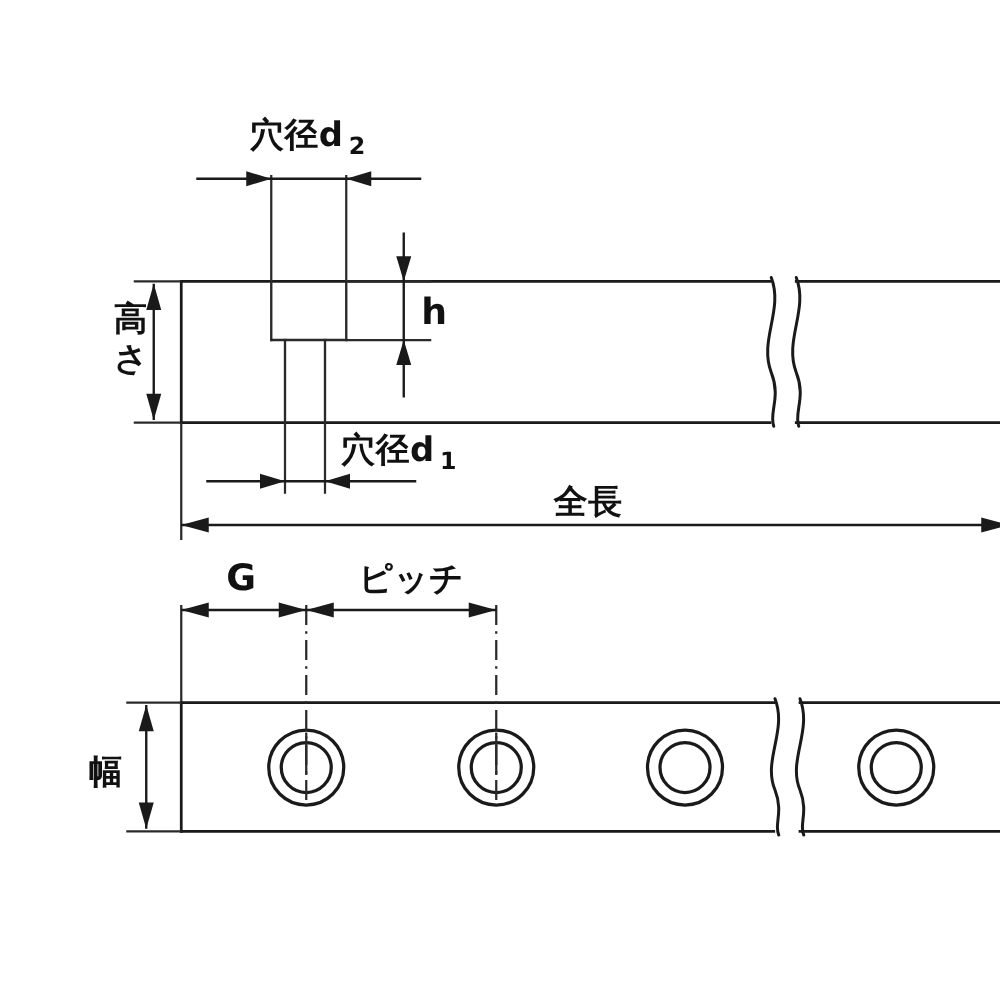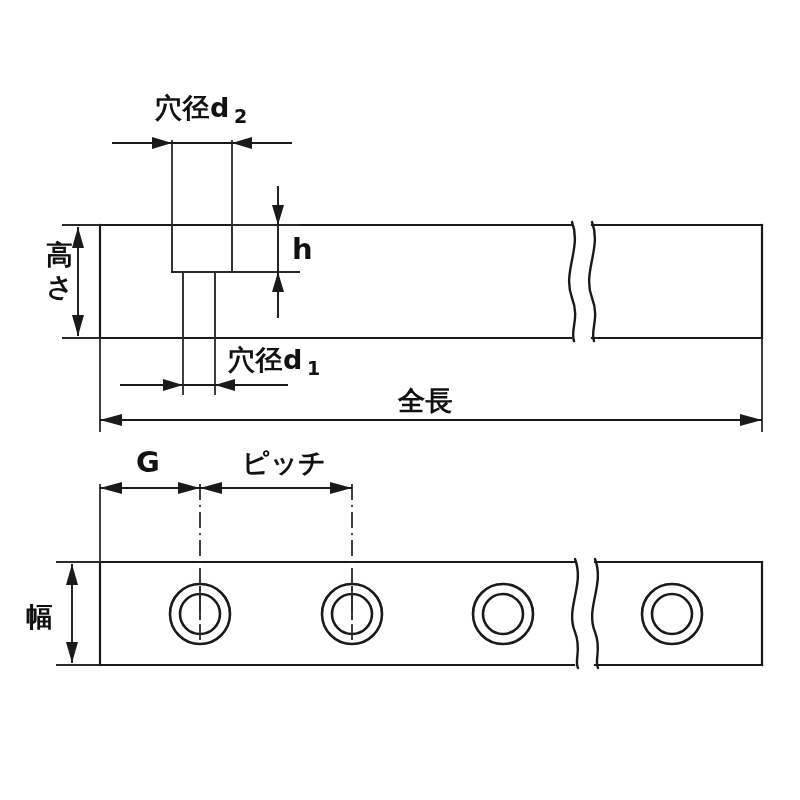--- a/index.html
+++ b/index.html
@@ -12,20 +12,21 @@
     width: 800px;
     height: 800px;
     overflow: hidden;
     font-family: "DejaVu Sans", "Liberation Sans", sans-serif;
   }
   #drawing-root {
     position: relative;
     width: 708px;
     height: 800px;
     background: #ffffff;
+    padding-left: 45px;
   }
   svg#tech-drawing {
     display: block;
     width: 800px;
     height: 800px;
   }
   .solid {
     fill: none;
     stroke: #1a1a1a;
     stroke-width: 2.2;

